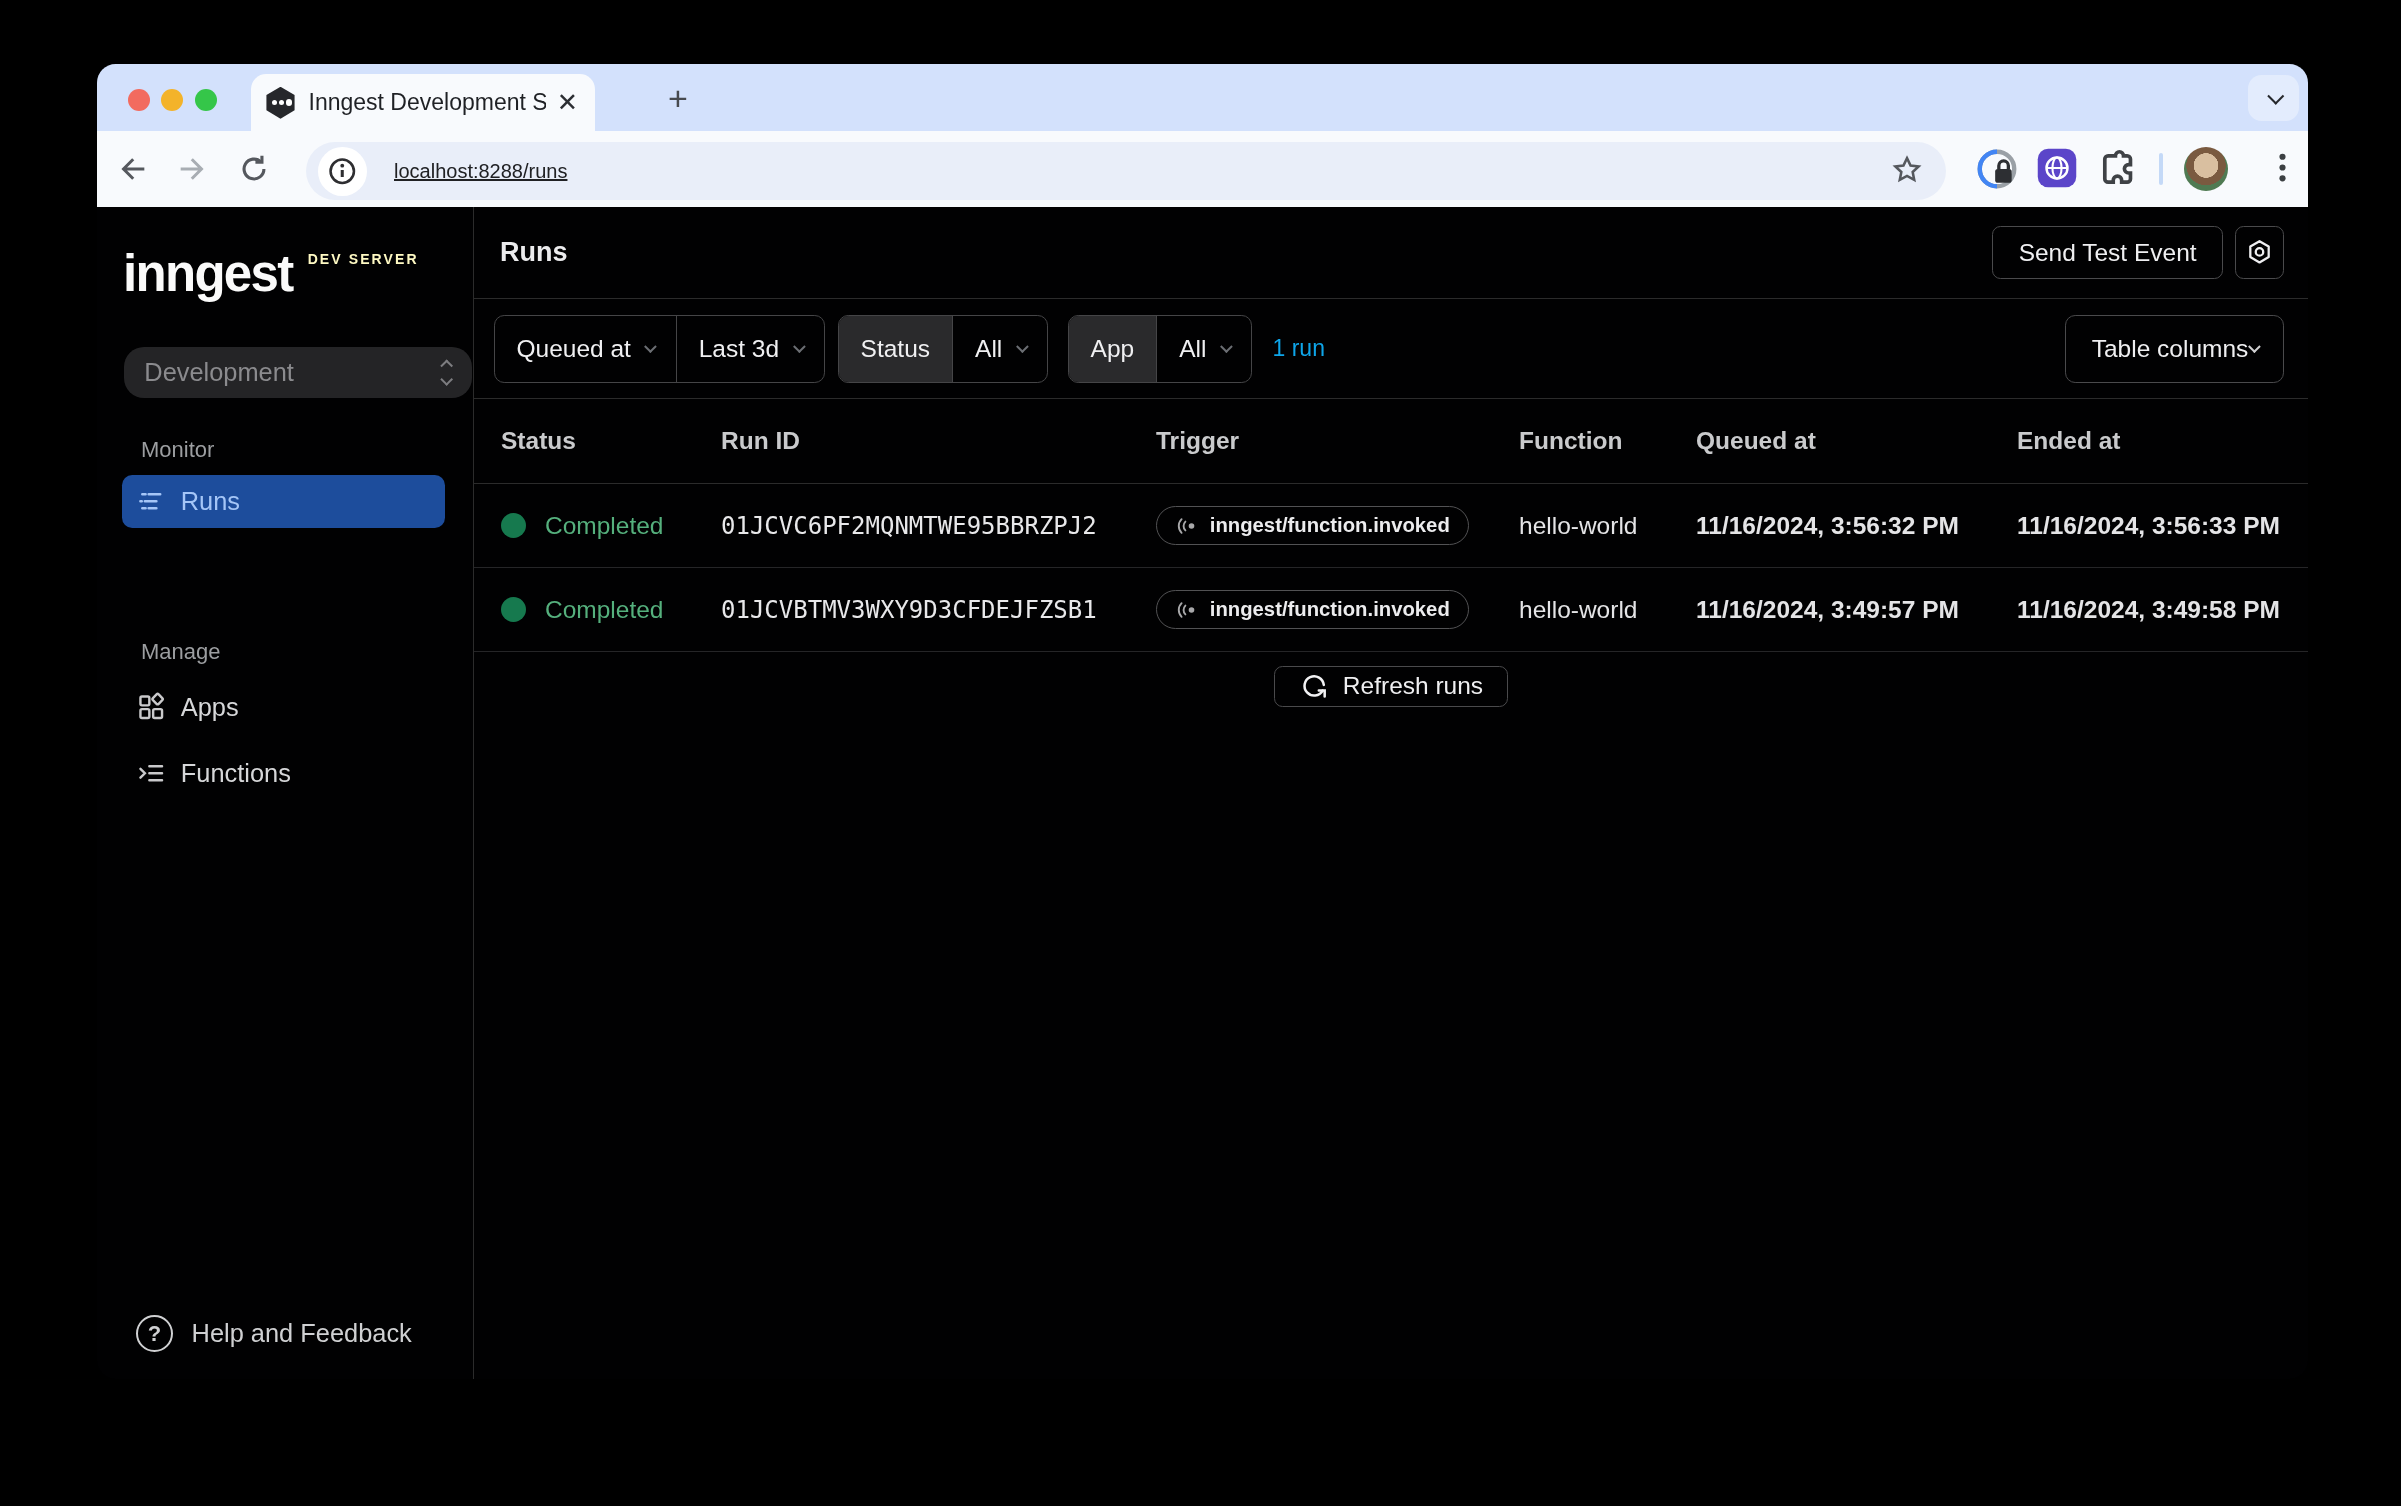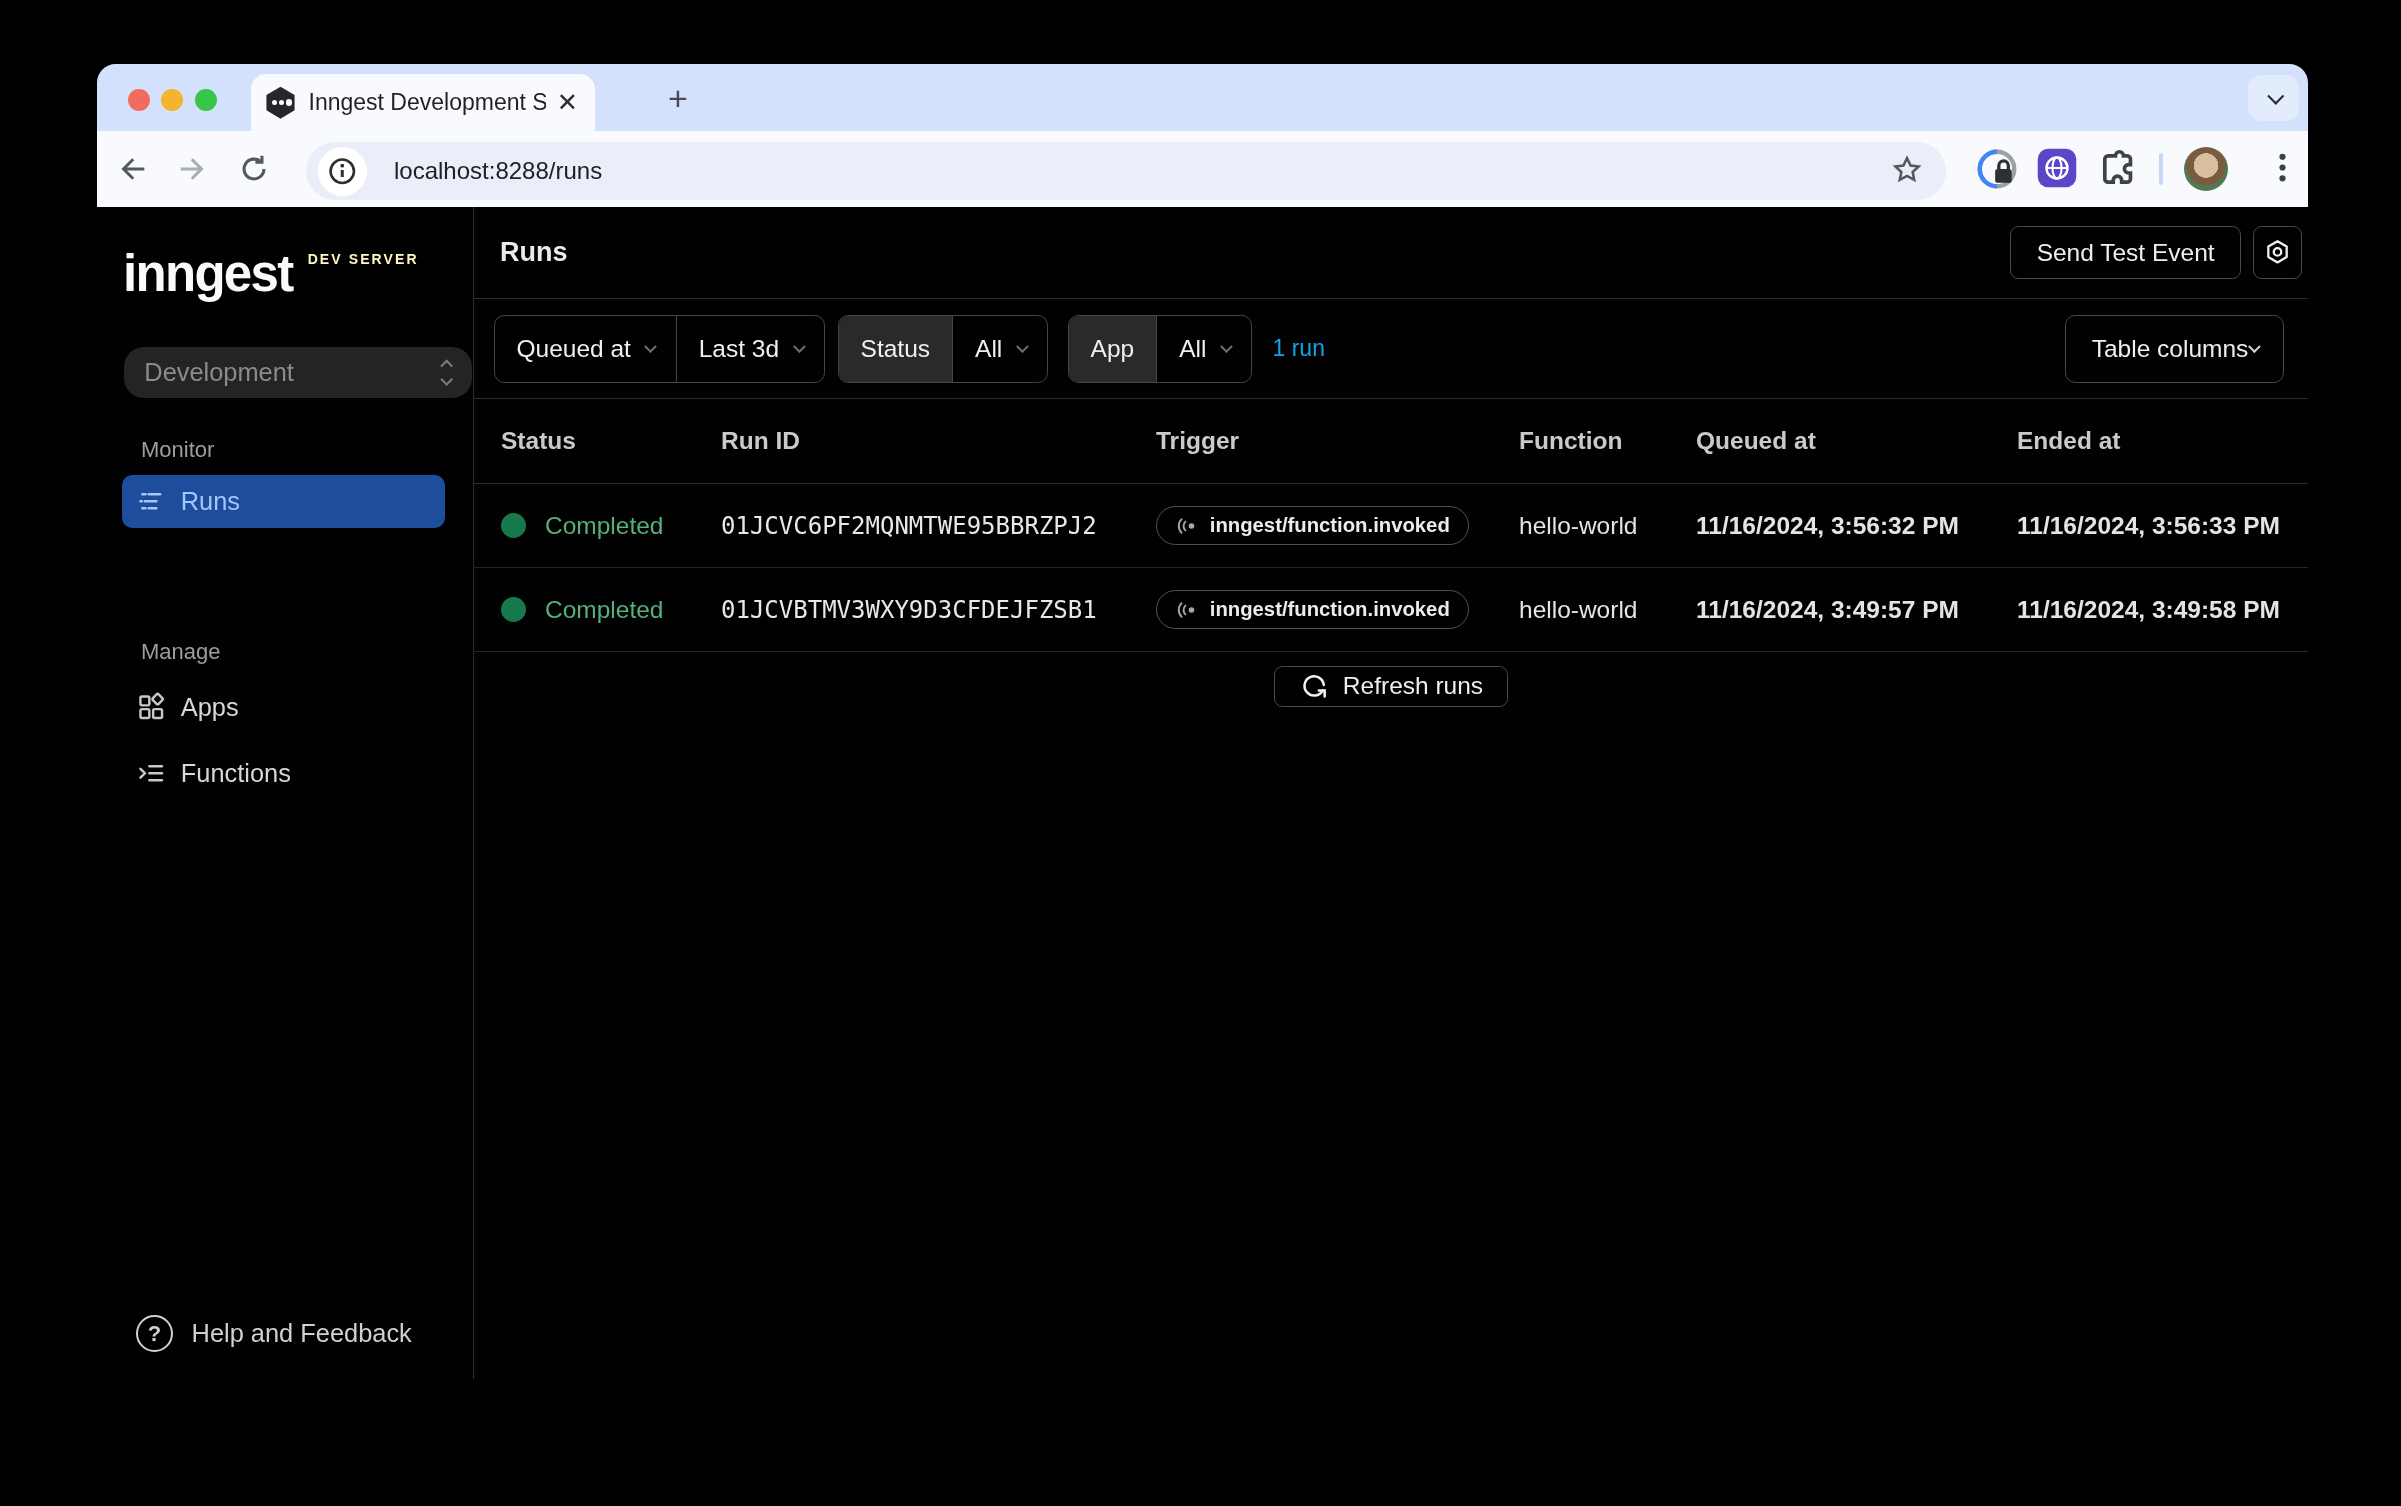--- a/index.html
+++ b/index.html
@@ -41,21 +41,21 @@
   .chev.small { width:9.3px; height:9.3px; border-width:2.1px; }
 
   
   .toolbar { position:relative; height:76px; background:#f8fafd; }
   .navic { position:absolute; top:21px; width:34px; height:34px; color:#55585e; }
   .navic svg { width:34px; height:34px; }
   .urlpill { position:absolute; left:209px; top:11px; width:1640px; height:58px;
              background:#e9eef9; border-radius:29px; display:flex; align-items:center; }
   .info-circle { margin-left:12px; width:49px; height:49px; border-radius:50%; background:#fff;
                  display:flex; align-items:center; justify-content:center; flex:0 0 auto; }
-  .url-text { margin-left:27px; font-size:24px; color:#202124; }
+  .url-text { margin-left:27px; font-size:20px; color:#202124;text-decoration:underline; }
   .star { margin-left:auto; margin-right:22px; }
   .ext { position:absolute; top:16px; }
   .sep { position:absolute; left:2062px; top:22px; width:4.2px; height:32px; background:#c4d9f7; border-radius:2.5px; }
   .avatar { position:absolute; left:2087px; top:16px; width:44px; height:44px; border-radius:50%;
             background:radial-gradient(circle at 50% 42%, #d9bfa0 0 36%, #7a5a40 37% 58%, #4f7a52 59%); }
   .kebab { position:absolute; left:2163px; top:16px; width:44px; height:44px; color:#3c4043;
            font-size:29px; letter-spacing:0; text-align:center; line-height:42px; }
 
   
   .app { display:flex; height:1172px; background:#010102; color:#e4e4e6; }
@@ -83,21 +83,21 @@
   .nav-item.selected { background:#1d4d9c; color:#a5c6f7; }
   .help-row { position:absolute; left:39px; top:1108px; display:flex; align-items:center;
               color:#cfd0d2; font-size:25.4px; }
   .q-circle { width:37px; height:37px; border:2.5px solid #cfd0d2; border-radius:50%;
               display:flex; align-items:center; justify-content:center; font-size:22px;
               font-weight:600; margin-right:18.6px; }
 
   
   .page-header { height:92px; border-bottom:0.8px solid #2b2b2b; display:flex; align-items:center; }
   .page-title { margin-left:26px; font-size:27px; font-weight:600; color:#ebebed; }
-  .hdr-actions { margin-left:auto; margin-right:6px; display:flex; gap:12px; }
+  .hdr-actions { margin-left:auto; margin-right:24px; display:flex; gap:12px; }
   .btn { border:1.7px solid #4a4a4c; border-radius:8.5px; background:transparent; color:#efeff1;
          font-size:24.5px; font-family:inherit; display:flex; align-items:center; justify-content:center; }
   .send-btn { height:53px; padding:0 25.4px; }
   .gear-btn { height:53px; width:49px; }
 
   
   .filter-bar { height:100px; border-bottom:0.8px solid #2b2b2b; display:flex; align-items:center;
                 padding-left:19.5px; }
   .seg-group { height:68px; border:1.7px solid #454547; border-radius:10.2px; display:flex;
                align-items:stretch; overflow:hidden; flex:0 0 auto; }

